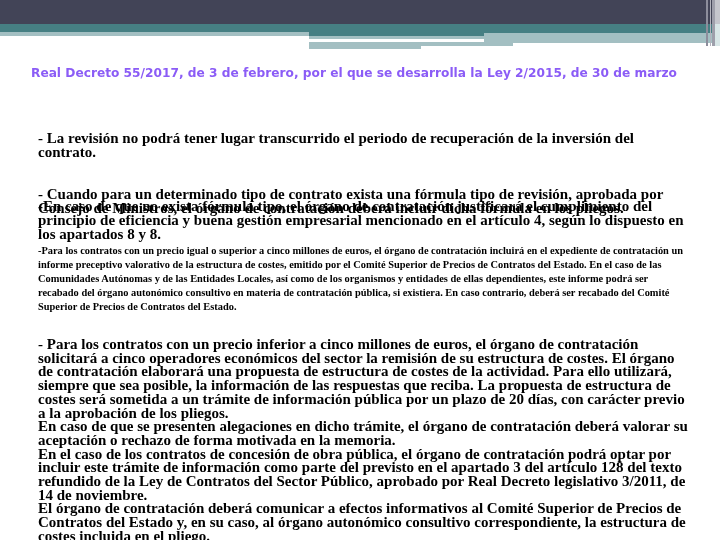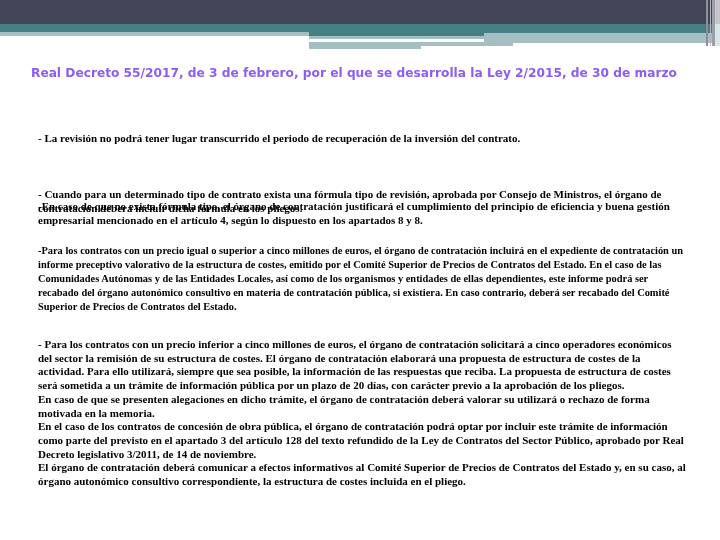--- a/index.html
+++ b/index.html
@@ -27,21 +27,21 @@
   .title {
     position: absolute; left: 8px; top: 64px; width: 680px;
     font-family: "DejaVu Sans", sans-serif; font-weight: bold;
     font-size: 12.2px; line-height: 19px; color: #8b5cf6; margin-left: 13px;
   }
   .title .indent { padding-left: 10px; }
 
   .body-text {
     position: absolute; left: 38px; width: 650px;
     font-family: "Liberation Serif", serif; font-weight: bold;
-    font-size: 11px; line-height: 14.2px; color: #000;
+    font-size: 15px; line-height: 14.2px; color: #000;
   }
   .p1 { top: 131px; }
   .p2 { top: 157px; margin-top: 30px; }
   .p3 { top: 199px; }
   .p4 { top: 244px; font-size: 10.4px; line-height: 14.1px; }
   .p5 { top: 338px; line-height: 13.7px; }
   .p5 span { display: block; }
 </style>
 </head>
 <body>
@@ -66,16 +66,16 @@
 <div class="title">
   <div class="indent">Real Decreto 55/2017, de 3 de febrero, por el que se desarrolla la Ley 2/2015, de 30 de marzo</div>
 </div>
 
 <div class="body-text p1">- La revisión no podrá tener lugar transcurrido el periodo de recuperación de la inversión del contrato.</div>
 <div class="body-text p2">- Cuando para un determinado tipo de contrato exista una fórmula tipo de revisión, aprobada por Consejo de Ministros, el órgano de contratación deberá incluir dicha fórmula en los pliegos.</div>
 <div class="body-text p3">-En caso de que no exista fórmula tipo, el órgano de contratación justificará el cumplimiento del principio de eficiencia y buena gestión empresarial mencionado en el artículo 4, según lo dispuesto en los apartados 8 y 8.</div>
 <div class="body-text p4">-Para los contratos con un precio igual o superior a cinco millones de euros, el órgano de contratación incluirá en el expediente de contratación un informe preceptivo valorativo de la estructura de costes, emitido por el Comité Superior de Precios de Contratos del Estado. En el caso de las Comunidades Autónomas y de las Entidades Locales, así como de los organismos y entidades de ellas dependientes, este informe podrá ser recabado del órgano autonómico consultivo en materia de contratación pública, si existiera. En caso contrario, deberá ser recabado del Comité Superior de Precios de Contratos del Estado.</div>
 <div class="body-text p5">
   <span>- Para los contratos con un precio inferior a cinco millones de euros, el órgano de contratación solicitará a cinco operadores económicos del sector la remisión de su estructura de costes. El órgano de contratación elaborará una propuesta de estructura de costes de la actividad. Para ello utilizará, siempre que sea posible, la información de las respuestas que reciba. La propuesta de estructura de costes será sometida a un trámite de información pública por un plazo de 20 días, con carácter previo a la aprobación de los pliegos.</span>
-  <span>En caso de que se presenten alegaciones en dicho trámite, el órgano de contratación deberá valorar su utilizará o rechazo de forma motivada en la memoria.</span>
+  <span>En caso de que se presenten alegaciones en dicho trámite, el órgano de contratación deberá valorar su aceptación o rechazo de forma motivada en la memoria.</span>
   <span>En el caso de los contratos de concesión de obra pública, el órgano de contratación podrá optar por incluir este trámite de información como parte del previsto en el apartado 3 del artículo 128 del texto refundido de la Ley de Contratos del Sector Público, aprobado por Real Decreto legislativo 3/2011, de 14 de noviembre.</span>
   <span>El órgano de contratación deberá comunicar a efectos informativos al Comité Superior de Precios de Contratos del Estado y, en su caso, al órgano autonómico consultivo correspondiente, la estructura de costes incluida en el pliego.</span>
 </div>
 
 </body></html>

